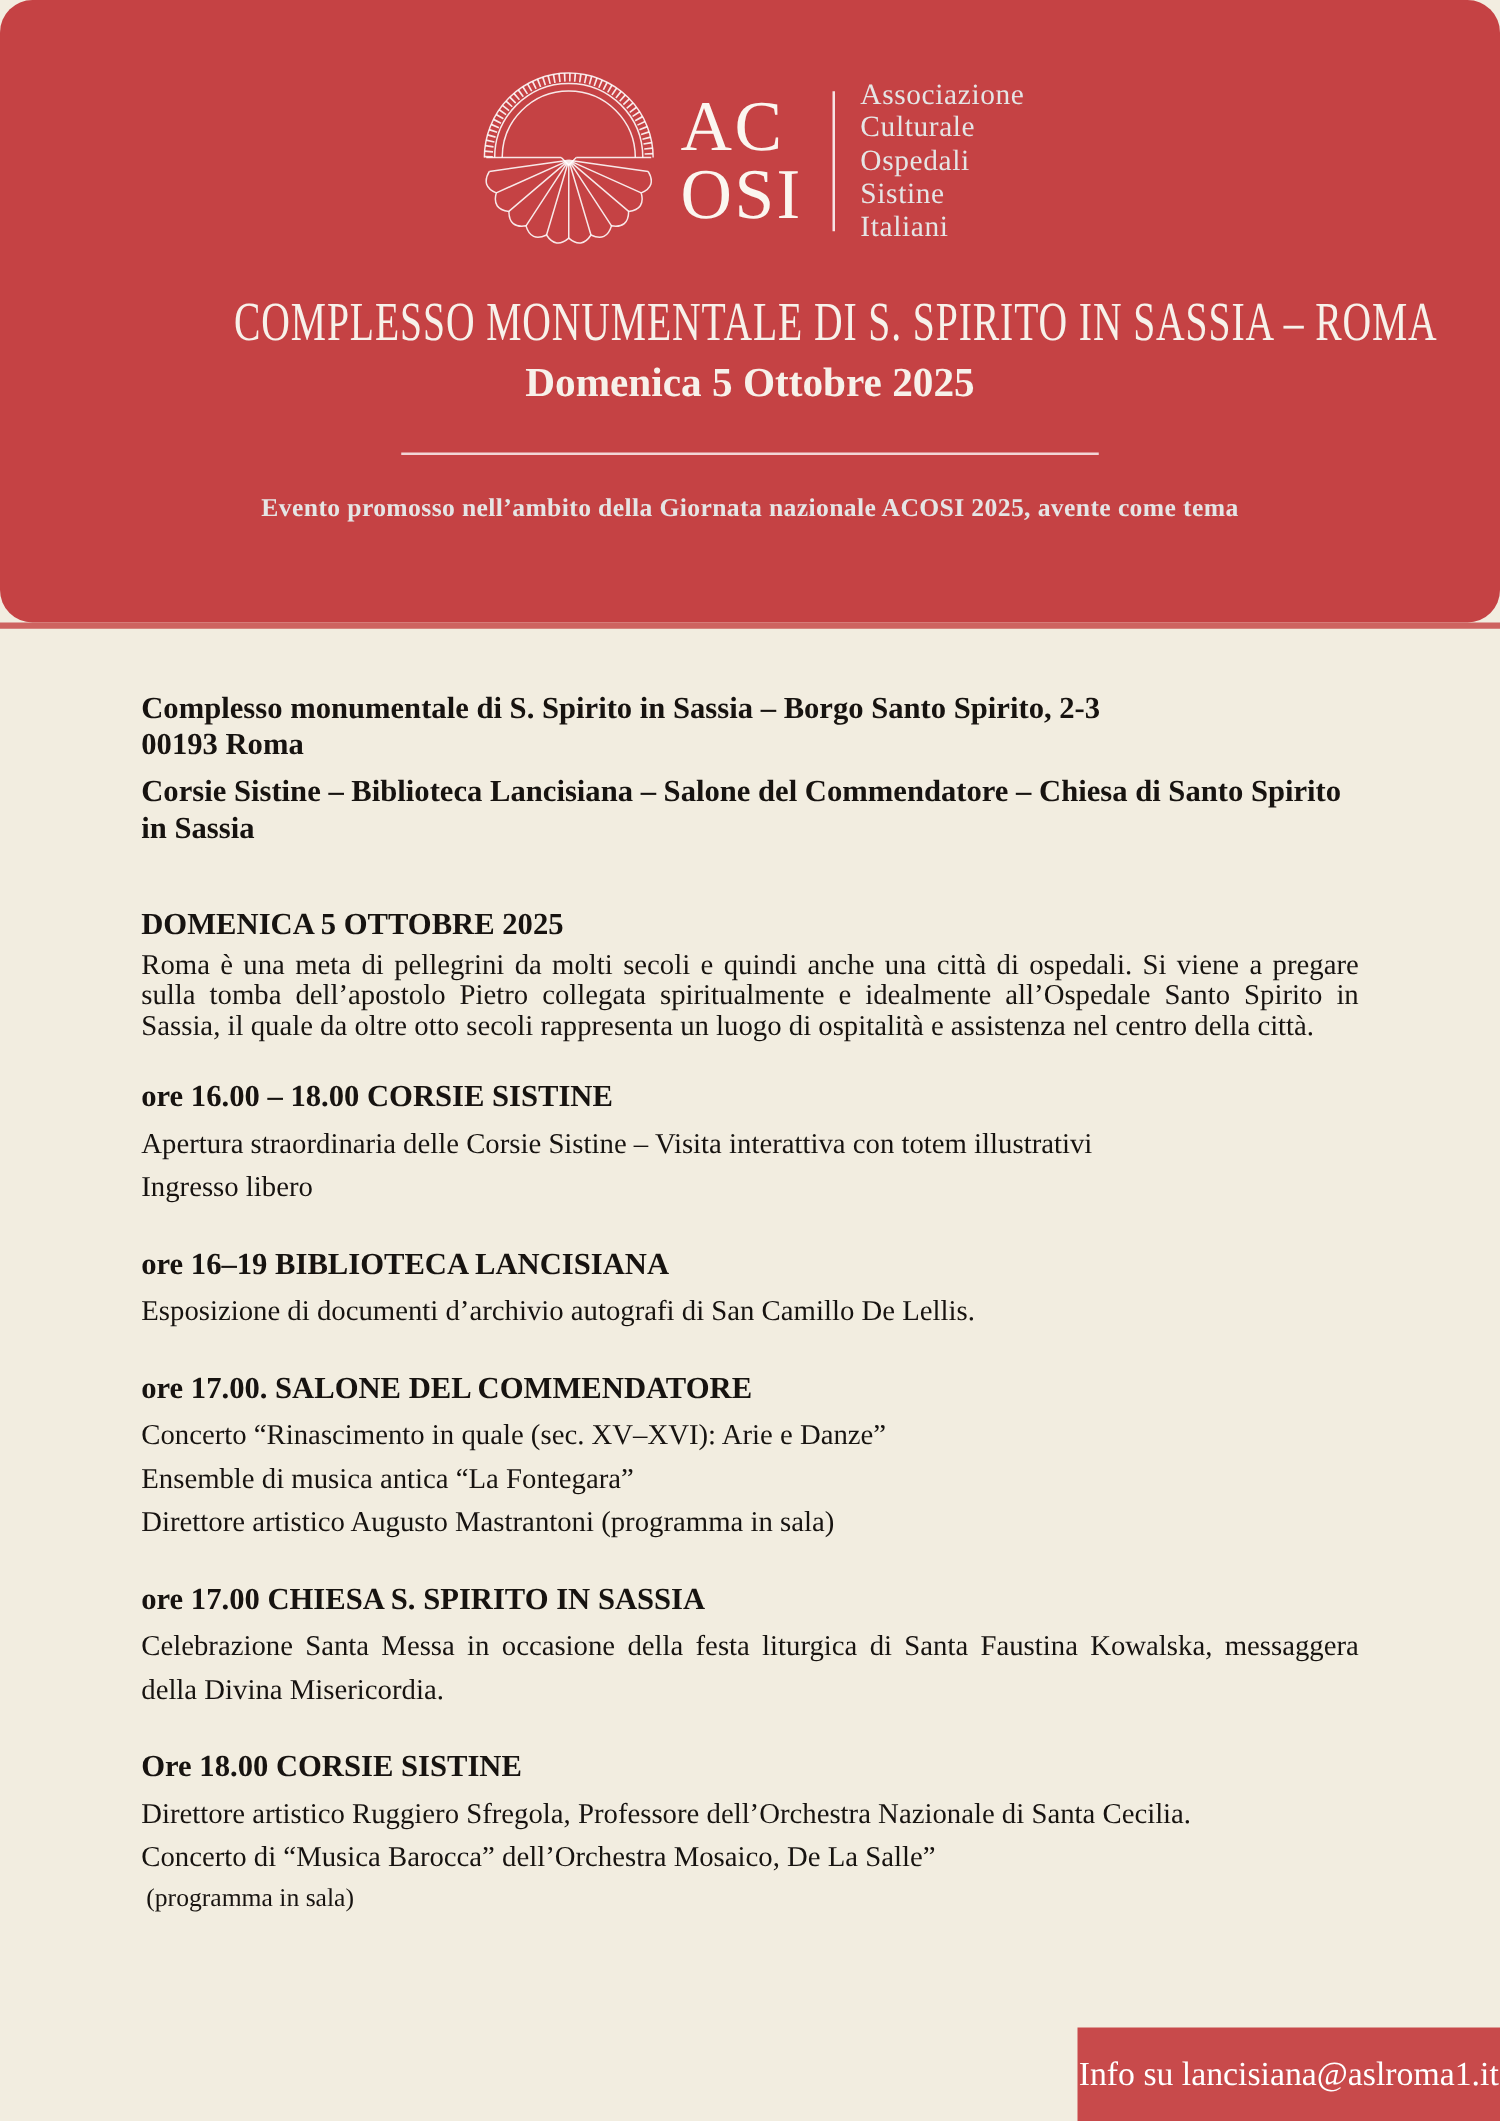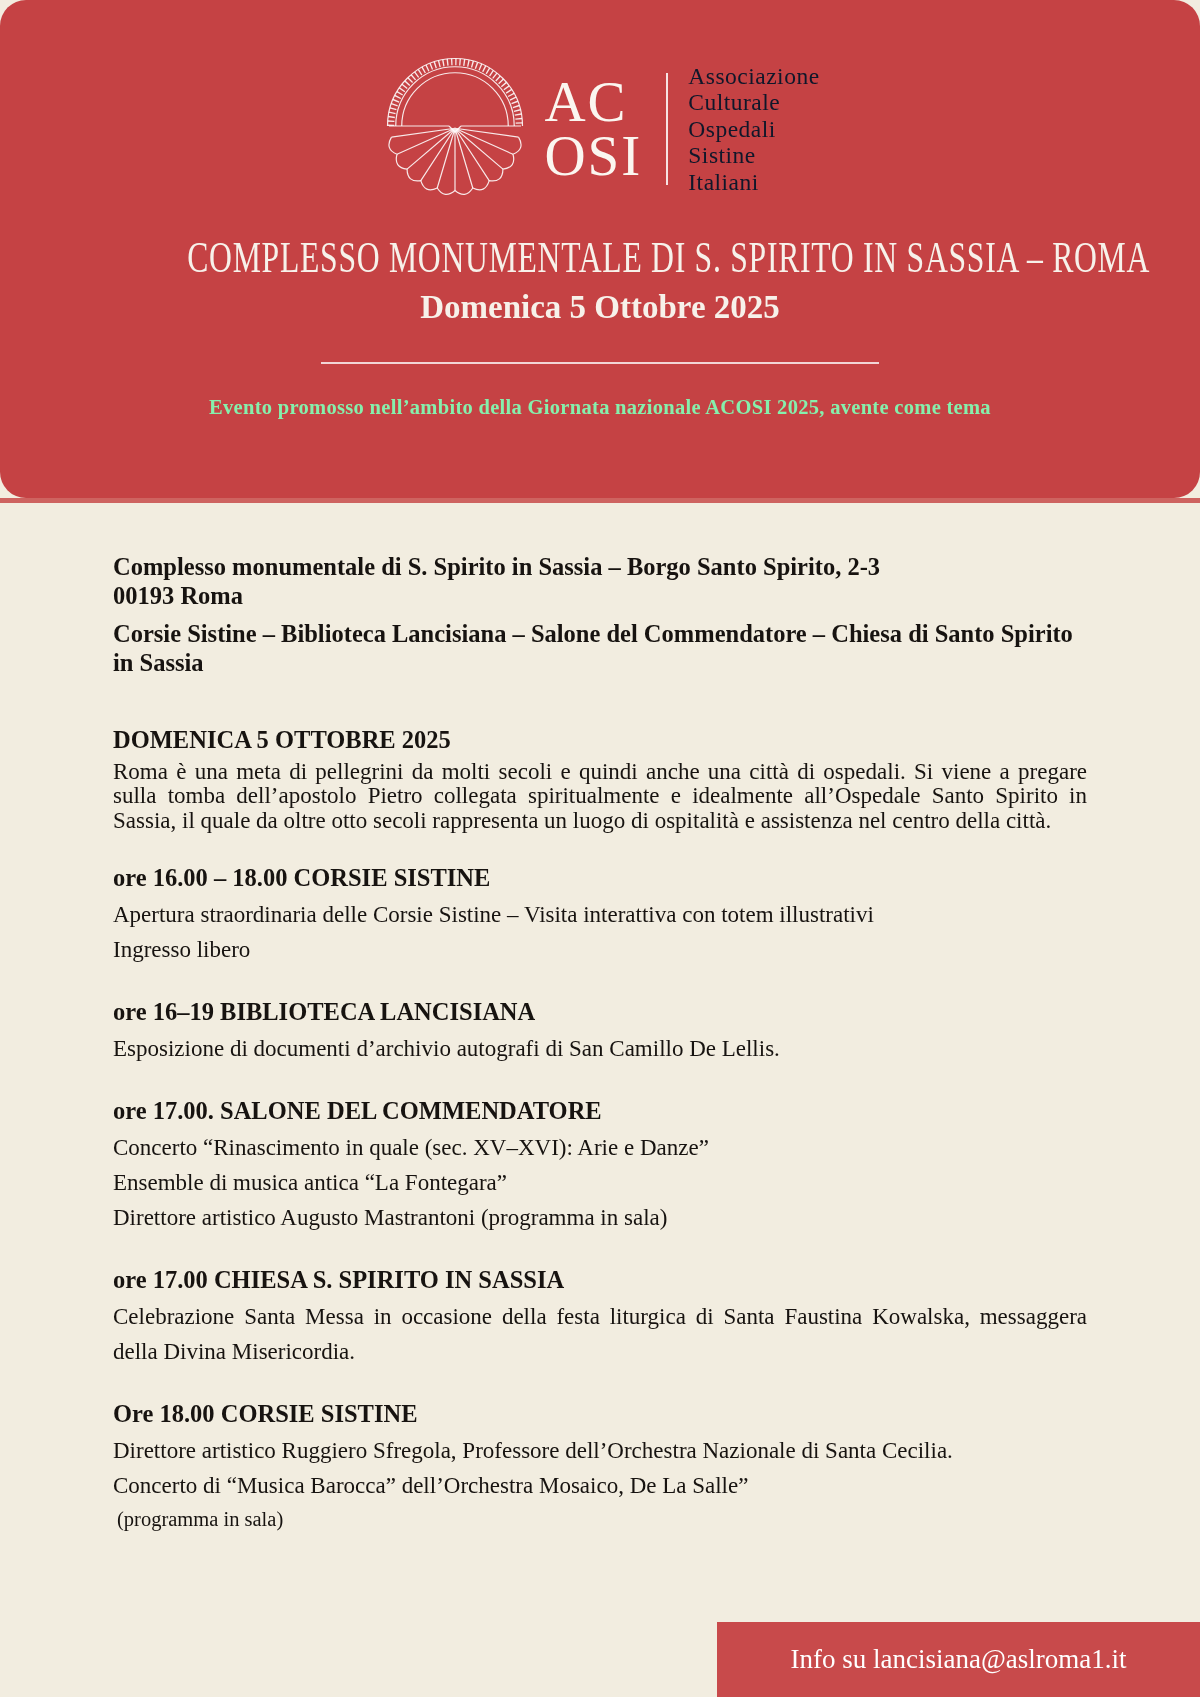--- a/index.html
+++ b/index.html
@@ -33,21 +33,21 @@
     text-align:left;
   }
   .logo-vline{
     width:2px;height:112px;
     background:rgba(255,255,255,.85);
     margin:0 20px 0 24px;
   }
   .logo-assoc{
     font-size:23.5px;line-height:1.13;
     letter-spacing:.5px;
-    color:#0f172a;
+    color:#e5e5e5;
     text-align:left;
   }
   .hero-title-wrap{text-align:right;margin-top:28px;white-space:nowrap;}
   .hero-title{
     display:inline-block;
     font-size:44px;font-weight:400;
     letter-spacing:1px;
     color:#F7F1EA;
     transform:scaleX(.72);
     transform-origin:50% 50%;
@@ -61,21 +61,21 @@
   .hero-divider{
     width:558px;height:2px;
     background:rgba(255,255,255,.78);
     margin:36px auto 0;
   }
   .hero-promo{
     margin-top:28px;
     text-align:center;
     font-size:20.5px;font-weight:700;
     line-height:1.5;
-    color:#86efac;
+    color:#e5e5e5;
     letter-spacing:.3px;
   }
   
   .content{padding:49px 113px 0 113px;}
   .address,.venues{
     font-weight:700;
     font-size:24.5px;line-height:1.2;
   }
   .venues{margin-top:8px;}
   .date-heading{
@@ -99,21 +99,21 @@
   }
   .event-line.justify{text-align:justify;}
   .event:last-child .event-line:last-child{
     font-size:20.5px;
     padding-left:4px;
   }
   
   .footer-box{
     position:absolute;
     right:0;bottom:0;
-    width:483px;height:75px;
+    width:338px;height:75px;
     background:#C84A4B;
     display:flex;align-items:center;justify-content:center;margin-top:28px;
   }
   .footer-box span{
     color:#FFFFFF;
     font-size:27px;
   }
 </style>
 </head>
 <body>

